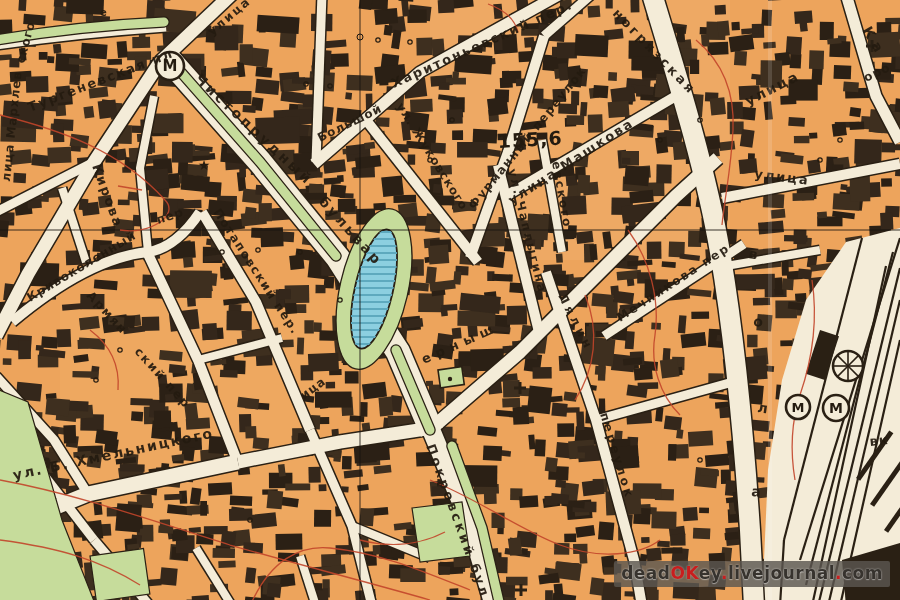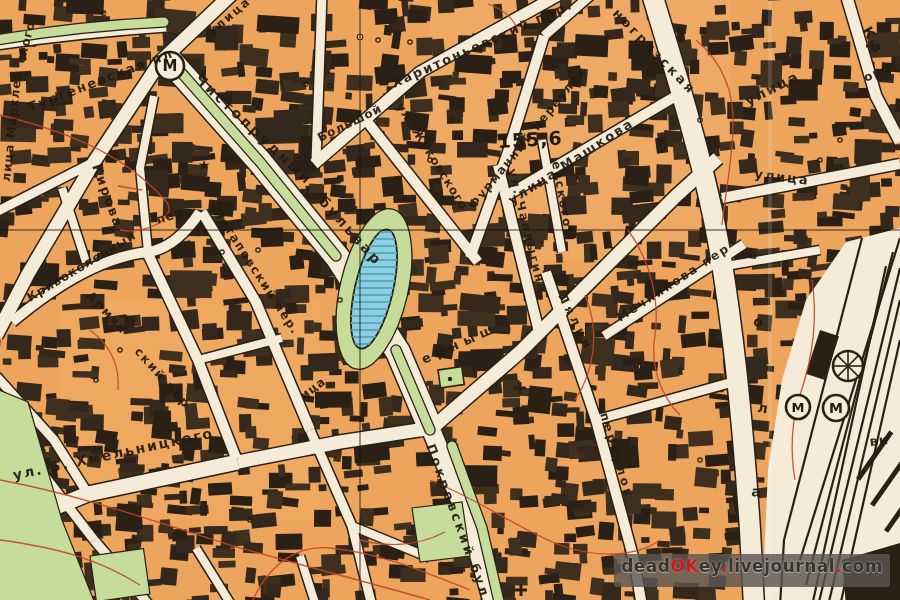--- a/index.html
+++ b/index.html
@@ -1,19 +1,19 @@
 <!DOCTYPE html>
 <html><head>
 <meta charset="utf-8">
 <style>
   html,body{margin:0;padding:0;background:#222;}
   #stage{position:relative;width:900px;height:600px;overflow:hidden;background:#eda45c;
          font-family:"DejaVu Sans",sans-serif;}
   #map-svg{position:absolute;left:0;top:0;}
-  #watermark{position:absolute;right:10px;bottom:13px;padding:1px 7px 10px 7px;
+  #watermark{position:absolute;right:10px;bottom:13px;padding:1px 7px 3px 7px;
              background:rgba(92,87,80,0.82);border-radius:2px;
              font-family:"DejaVu Sans",sans-serif;font-weight:700;font-size:17px;
              letter-spacing:.5px;line-height:22px;white-space:nowrap;}
   #watermark span{color:#37332e;text-shadow:0 0 2px rgba(255,255,255,.6),0 1px 1px rgba(255,255,255,.35);}
   #watermark span.red{color:#c81e1e;text-shadow:0 0 2px rgba(255,255,255,.45);}
   text{font-family:"DejaVu Sans",sans-serif;}
 </style>
 </head>
 <body>
 

